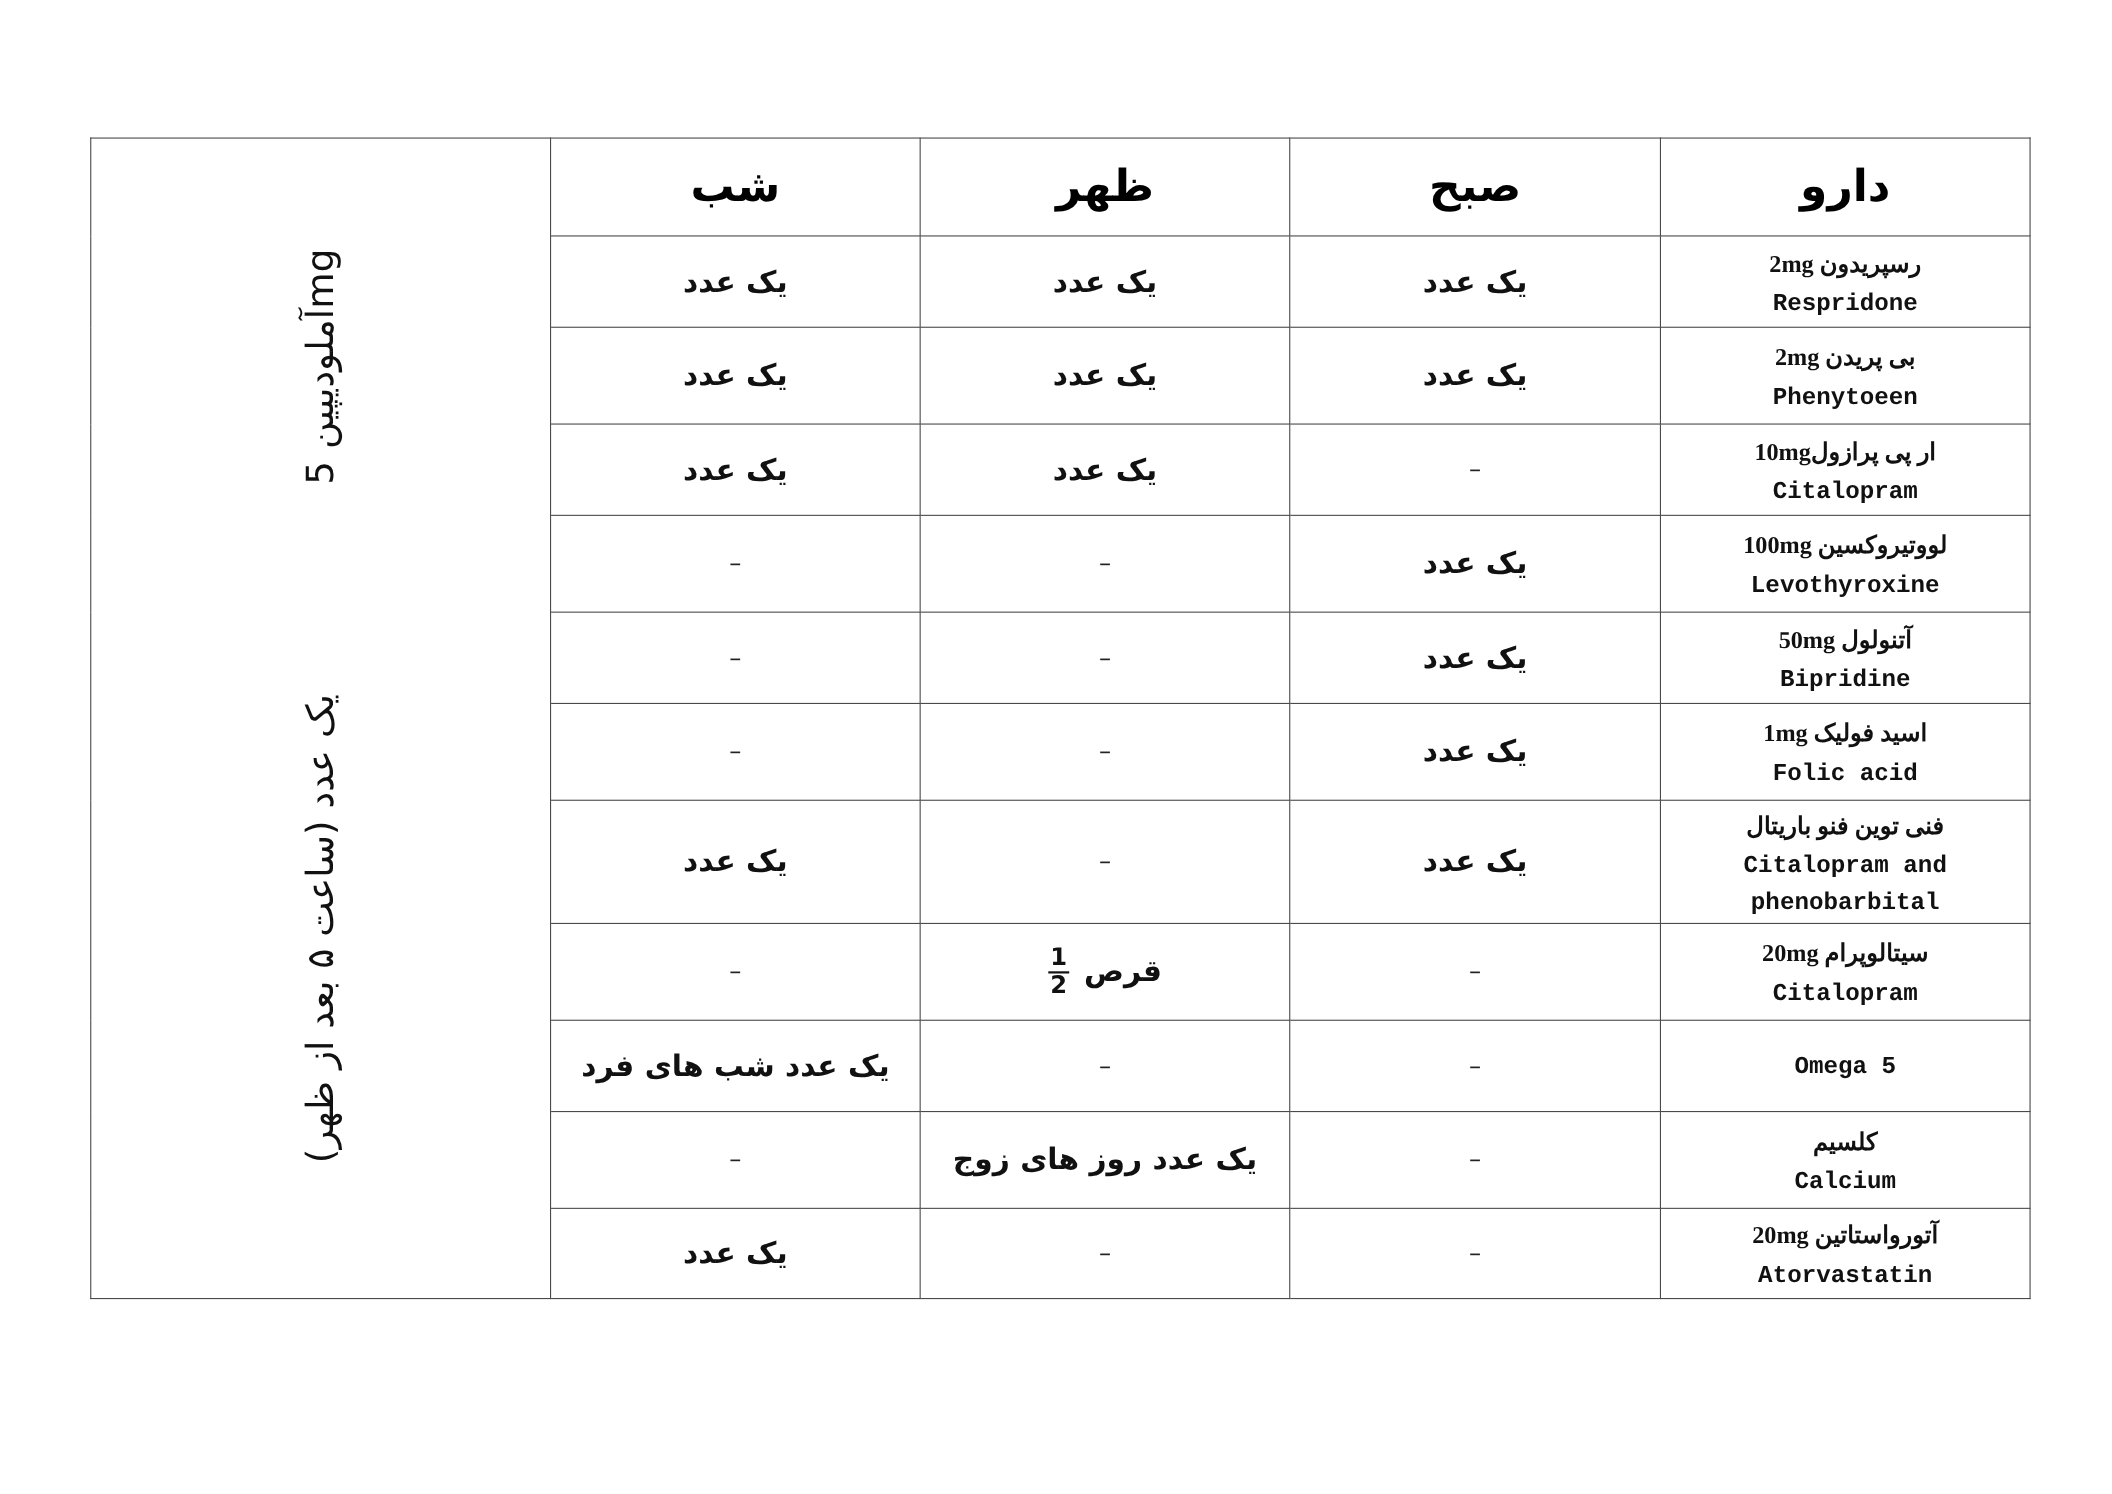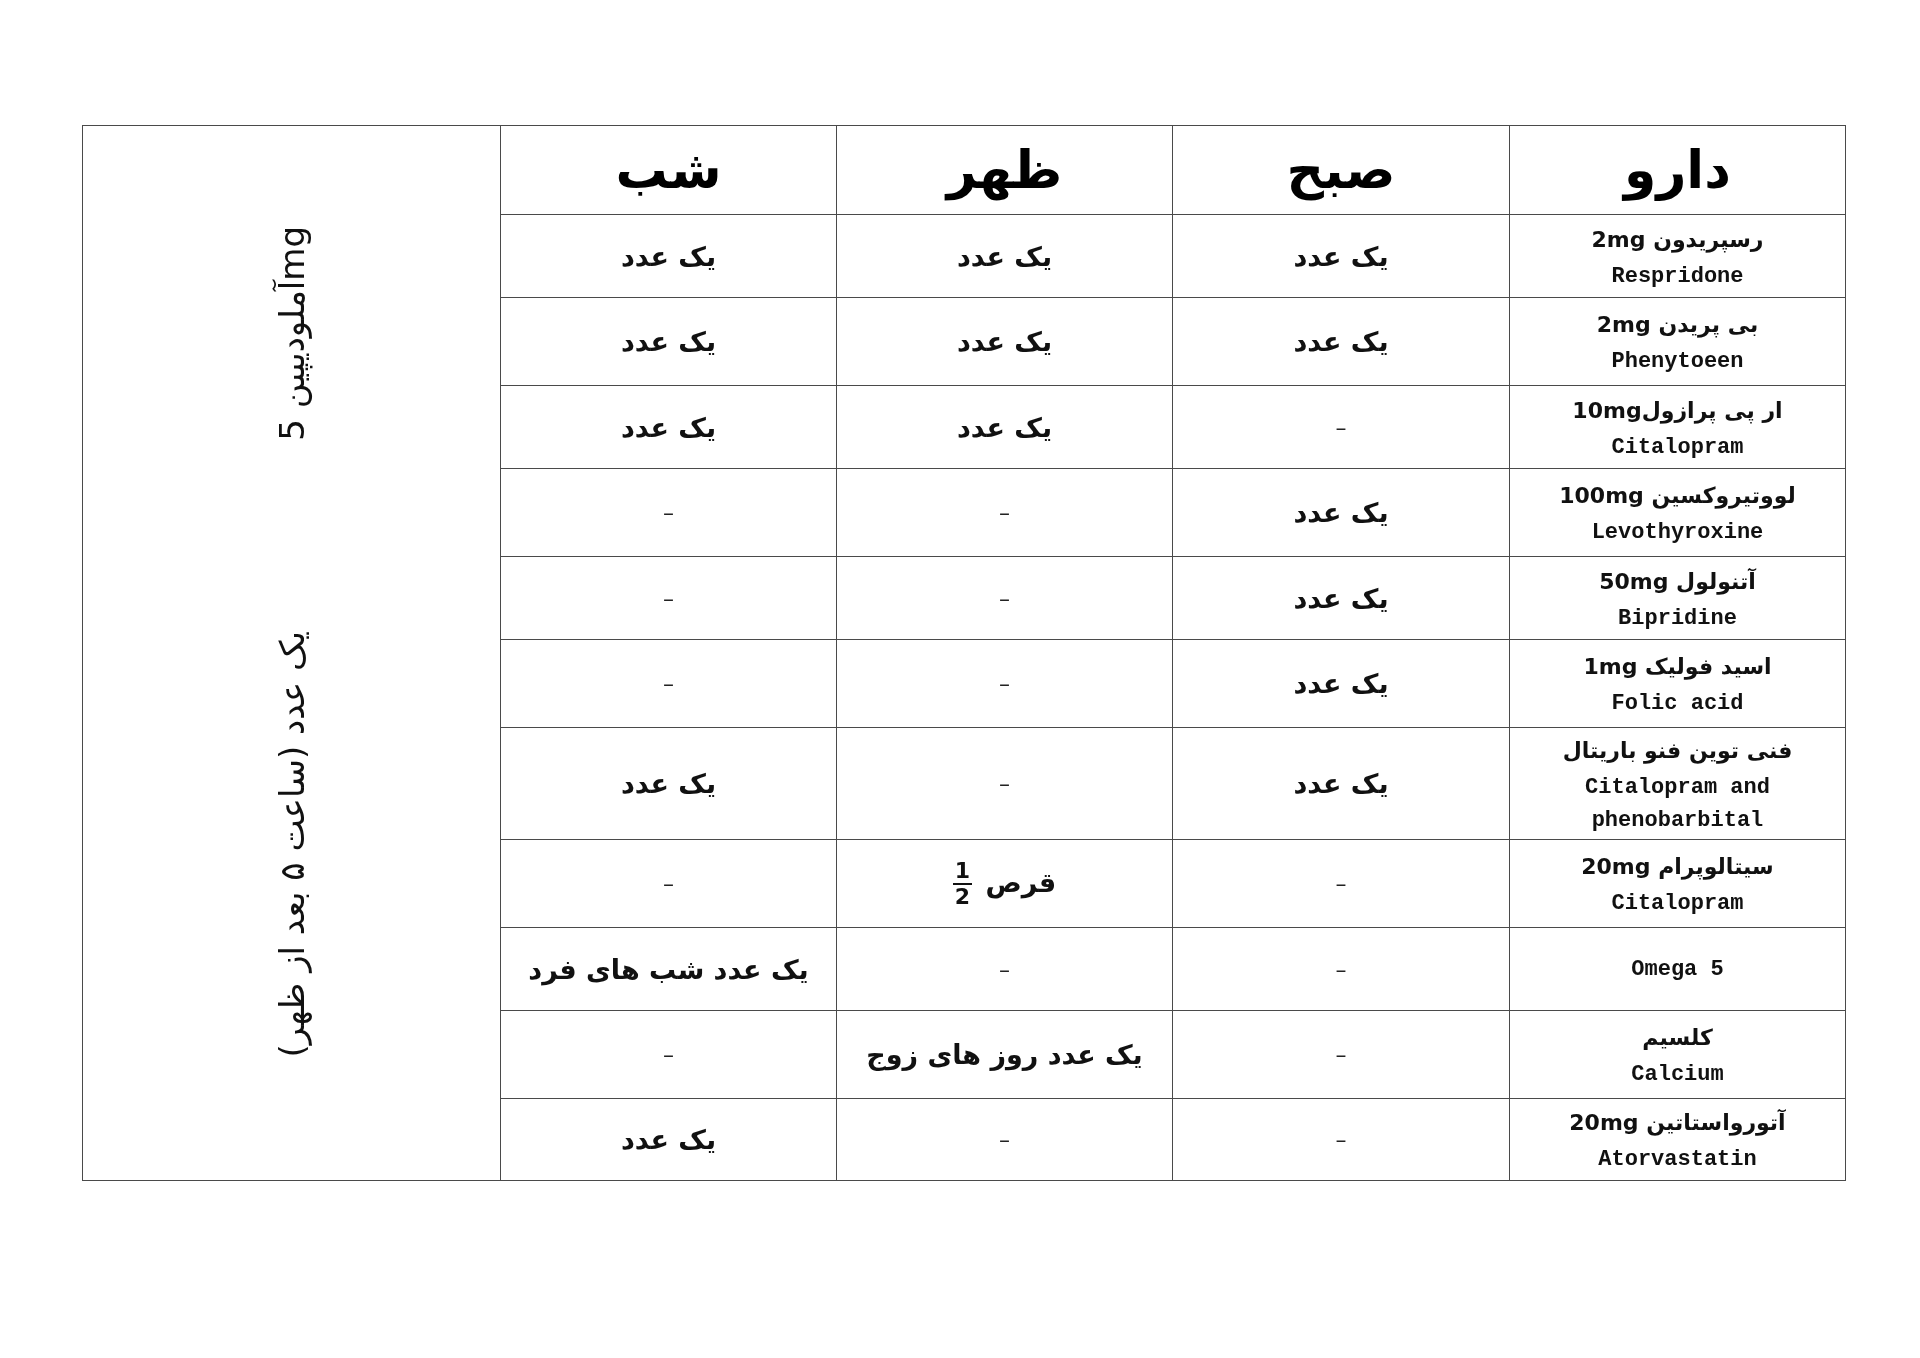--- a/index.html
+++ b/index.html
@@ -5,25 +5,25 @@
   html, body { margin:0; padding:0; background:#ffffff; }
   body { width:1920px; height:1358px; position:relative; overflow:hidden;
          font-family:"DejaVu Sans","Liberation Sans",sans-serif; color:#111; }
   .page { position:absolute; left:0; top:0; width:1920px; height:1358px; background:#fff; }
   table.sched { position:absolute; left:82px; top:125px; width:1763px; height:1055px;
     border-collapse:collapse; table-layout:fixed; }
   table.sched td, table.sched th { border:1.5px solid #4a4a4a; text-align:center; vertical-align:middle; padding:0; }
   col.c-note { width:418px; }
   col.c-time { width:336px; }
   col.c-drug { width:337px; }
-  th.head { font-family:"DejaVu Sans",sans-serif; font-weight:bold; font-size:52px; color:#000; direction:rtl; }
+  th.head { font-family:"DejaVu Sans",sans-serif; font-weight:bold; font-size:40px; color:#000; direction:rtl; }
   td.dose { font-family:"DejaVu Sans",sans-serif; font-weight:bold; font-size:27px; direction:rtl; color:#111; }
   td.dash { font-family:"DejaVu Sans",sans-serif; font-size:22px; color:#222; }
   td.drug { font-family:"DejaVu Sans",sans-serif; font-weight:bold; font-size:22px; line-height:40px; color:#111; }
-  .drug .fa { display:block; direction:rtl; }
+  .drug .fa { display:block; direction:rtl;font-family:Liberation Serif, serif; }
   .drug .en { display:block; direction:ltr; line-height:33px;font-family:Liberation Mono, monospace; }
   td.note { position:relative; }
   .note-wrap { position:absolute; left:0; top:0; width:100%; height:100%; }
   .vtext { position:absolute; left:50%; writing-mode:vertical-rl; transform:translateX(-50%) rotate(180deg);
            font-family:"DejaVu Sans",sans-serif; font-size:34px; color:#111; white-space:nowrap; }
   .vtext.t1 { top:100px; }
   .vtext.t2 { top:505px; }
   .frac { display:inline-flex; flex-direction:column; align-items:center; vertical-align:middle; font-size:22px; line-height:24px; margin-right:4px; }
   .frac .num { border-bottom:2px solid #111; padding:0 2px; }
 </style>

